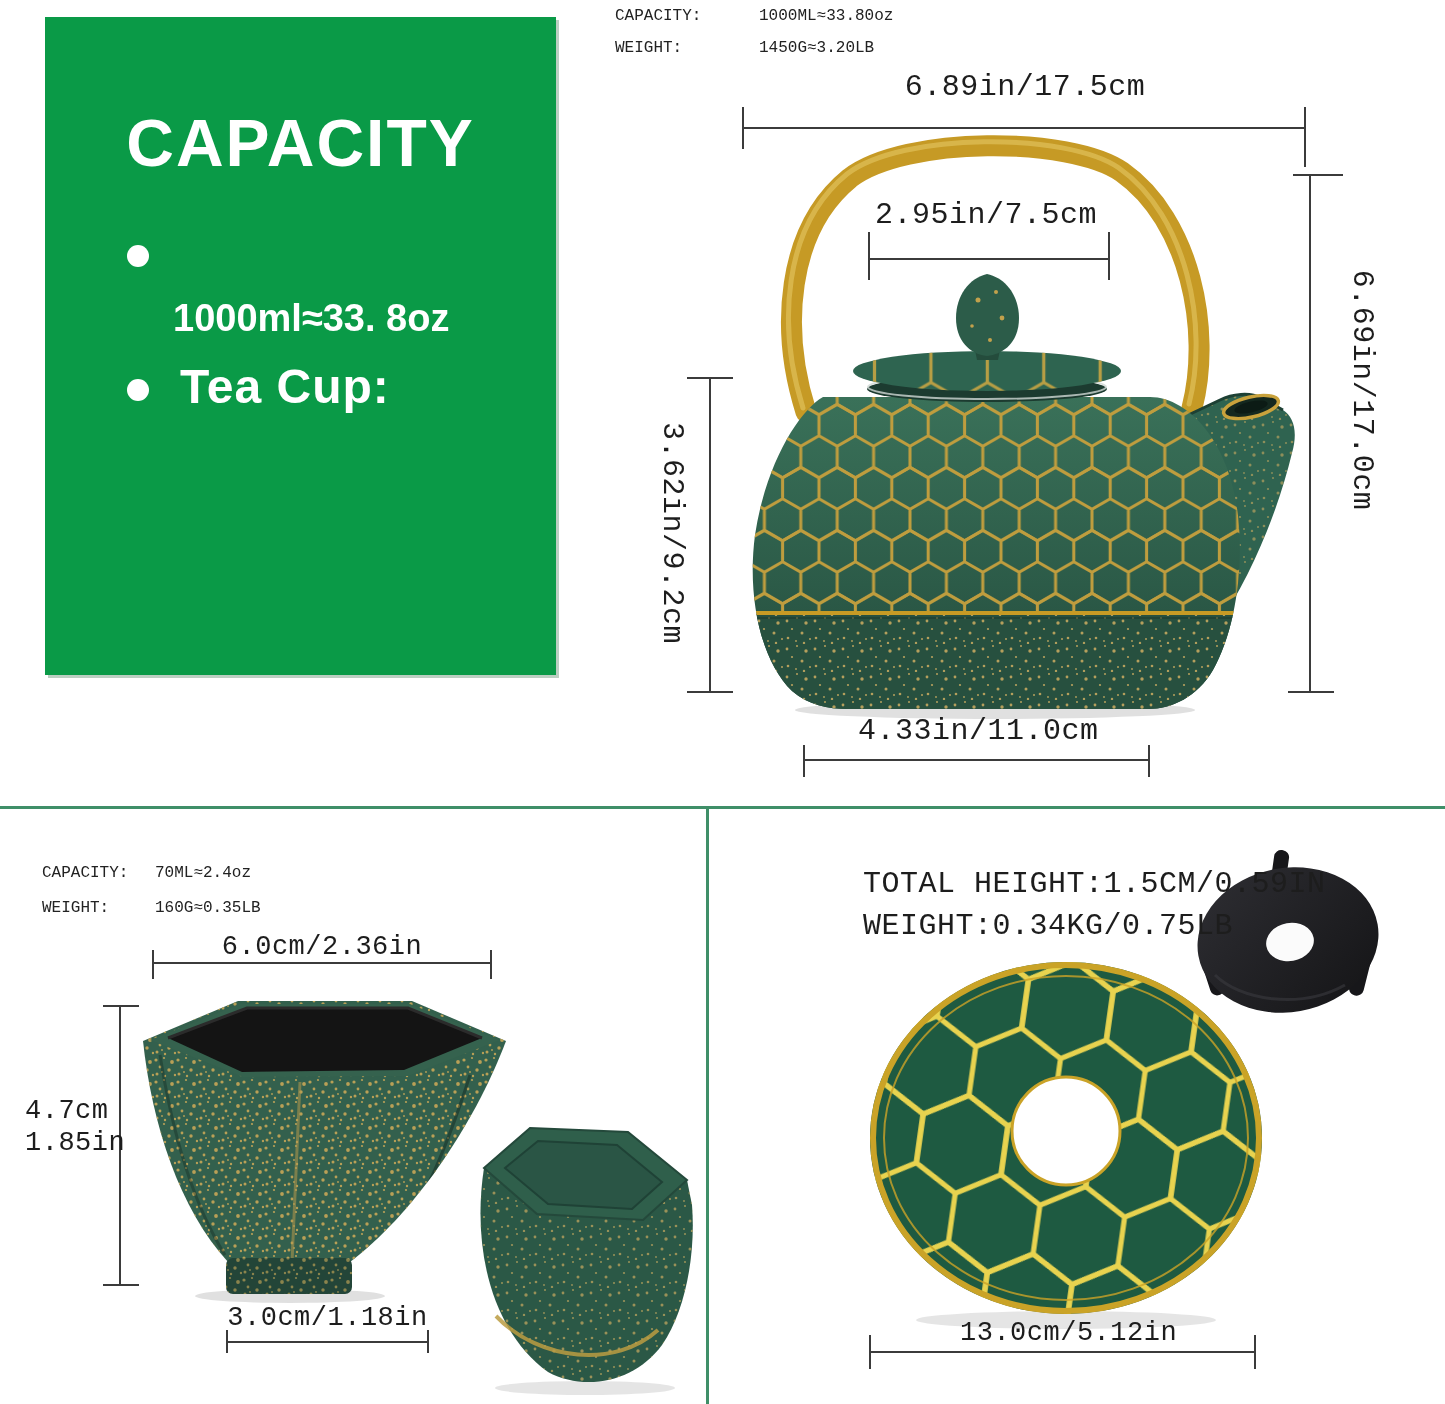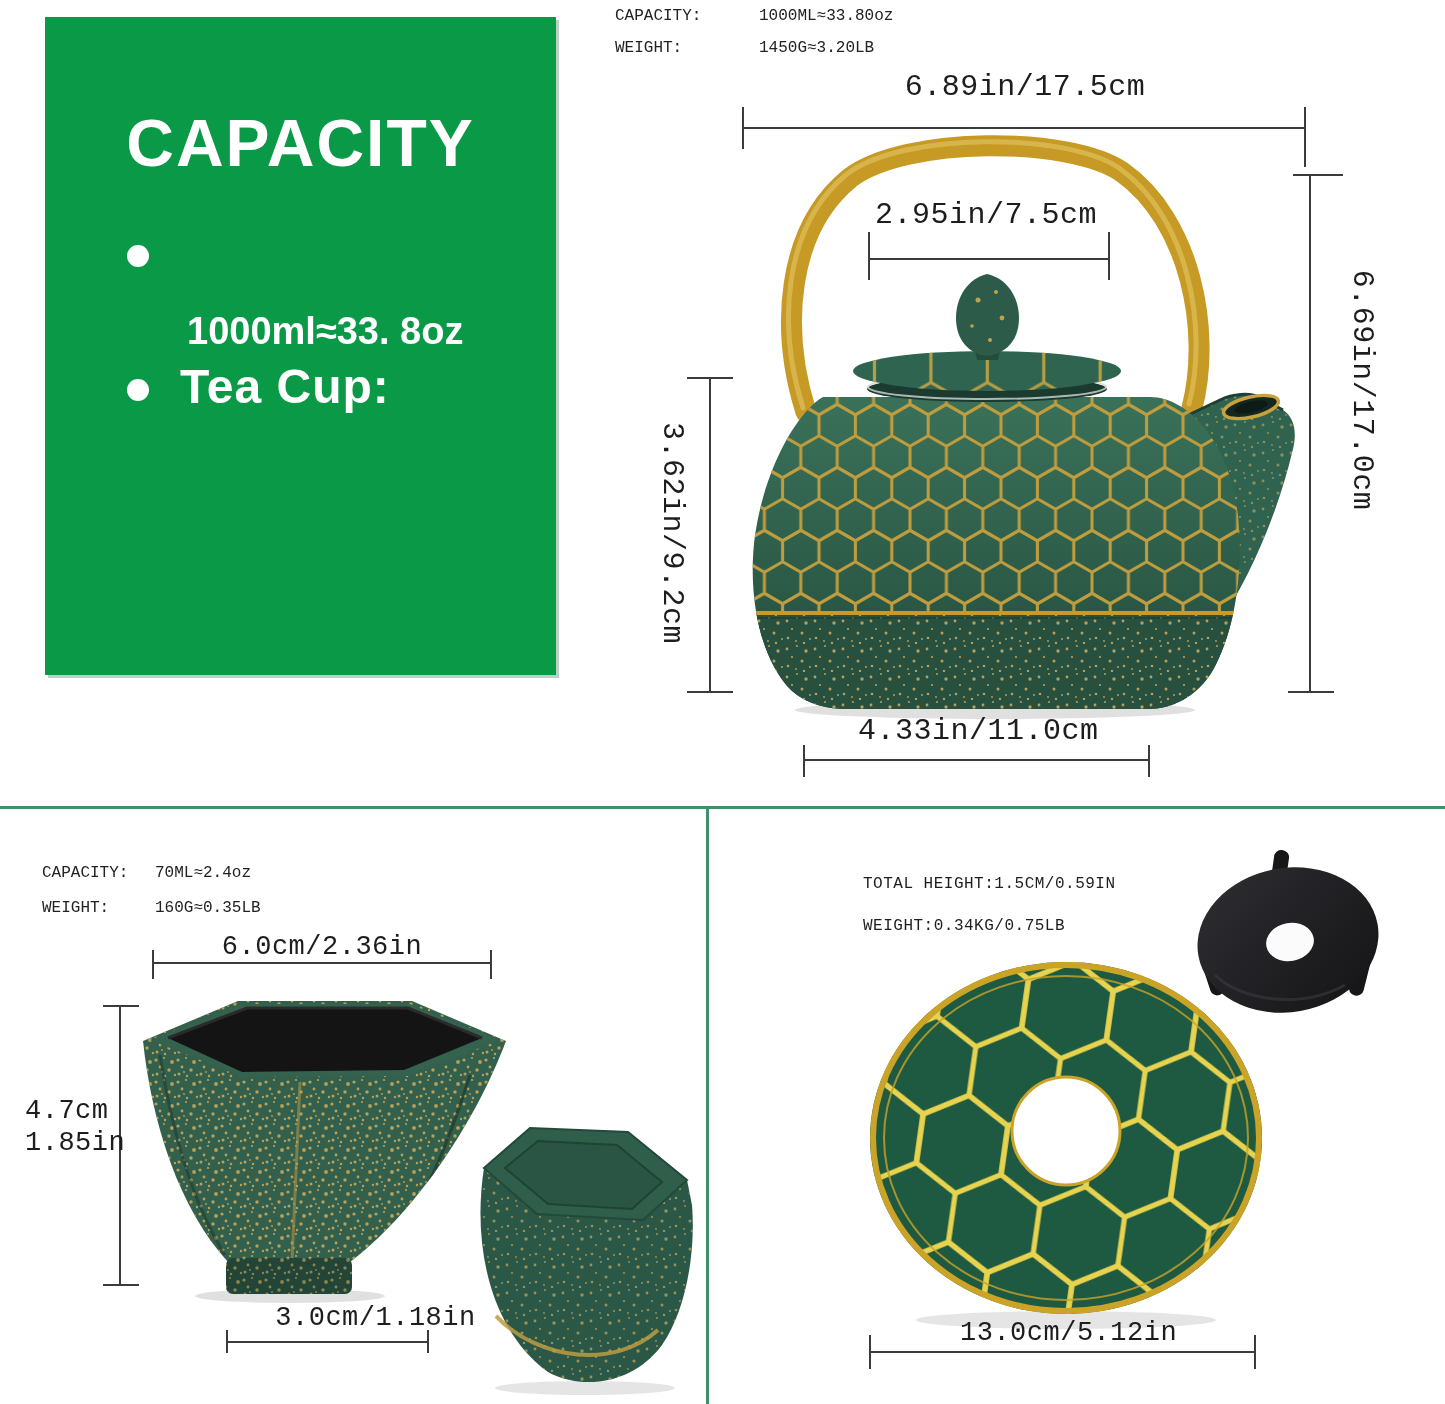--- a/index.html
+++ b/index.html
@@ -9,28 +9,28 @@
   .label{position:absolute;white-space:pre;color:#1d1d1d;}
   .dim{font-size:30px;letter-spacing:0.5px;}
   .dim-sm{font-size:27px;letter-spacing:0.5px;}
   .dim-c{text-align:center;}
   .rot{transform:translate(-50%,-50%) rotate(90deg);transform-origin:center;}
   .two{line-height:31px;}
   .spec-row{position:absolute;display:flex;font-size:16px;line-height:30px;white-space:pre;}
   .spec-row .lbl{display:inline-block;}
   .spec-row.top .lbl{width:144px;}
   .spec-row.cup .lbl{width:113px;}
-  .trivet-spec{font-size:16px;line-height:28px;letter-spacing:0.5px;}
+  .trivet-spec{font-size:30px;line-height:28px;letter-spacing:0.5px;}
   
   .cap-panel{position:absolute;left:45px;top:17px;width:511px;height:658px;background:#0a9a47;
              box-shadow:3px 3px 0 #bccfc2;font-family:"Liberation Sans",sans-serif;color:#ffffff;}
   .cap-title{position:absolute;left:0;top:88px;width:100%;text-align:center;
              font-size:66px;font-weight:700;letter-spacing:2px;}
   .cap-name{position:absolute;left:135px;font-size:48px;font-weight:700;letter-spacing:1px;}
-  .cap-value{position:absolute;left:142px;font-size:38px;font-weight:600;white-space:pre;margin-top:13px;}
+  .cap-value{position:absolute;left:128px;font-size:38px;font-weight:600;white-space:pre;}
   .bullet{position:absolute;left:82px;width:22px;height:22px;border-radius:50%;background:#ffffff;}
   
   .divider-h{position:absolute;left:0;top:806px;width:1445px;height:3px;background:#3f8f68;}
   .divider-v{position:absolute;left:706px;top:806px;width:3px;height:598px;background:#3f8f68;}
 </style>
 </head>
 <body>
 
 <div class="canvas">
 
@@ -279,20 +279,20 @@
     <span>70ML≈2.4oz</span>
   </div>
   <div class="spec-row cup" style="left:42px;top:893px;">
     <span class="lbl">WEIGHT:</span>
     <span>160G≈0.35LB</span>
   </div>
 
   <div class="label dim-sm dim-c" style="left:202px;top:932px;width:240px;">6.0cm/2.36in</div>
   <div class="label dim-sm two" style="left:25px;top:1096px;">4.7cm</div>
   <div class="label dim-sm two" style="left:25px;top:1128px;">1.85in</div>
-  <div class="label dim-sm dim-c" style="left:225px;top:1303px;width:205px;margin-left:48px;">3.0cm/1.18in</div>
+  <div class="label dim-sm dim-c" style="left:225px;top:1303px;width:205px;">3.0cm/1.18in</div>
 
   <div class="label trivet-spec" style="left:863px;top:870px;">TOTAL HEIGHT:1.5CM/0.59IN</div>
   <div class="label trivet-spec" style="left:863px;top:912px;">WEIGHT:0.34KG/0.75LB</div>
 
   <div class="label dim-sm dim-c" style="left:960px;top:1318px;width:215px;">13.0cm/5.12in</div>
 
 </div>
 
 </body></html>

